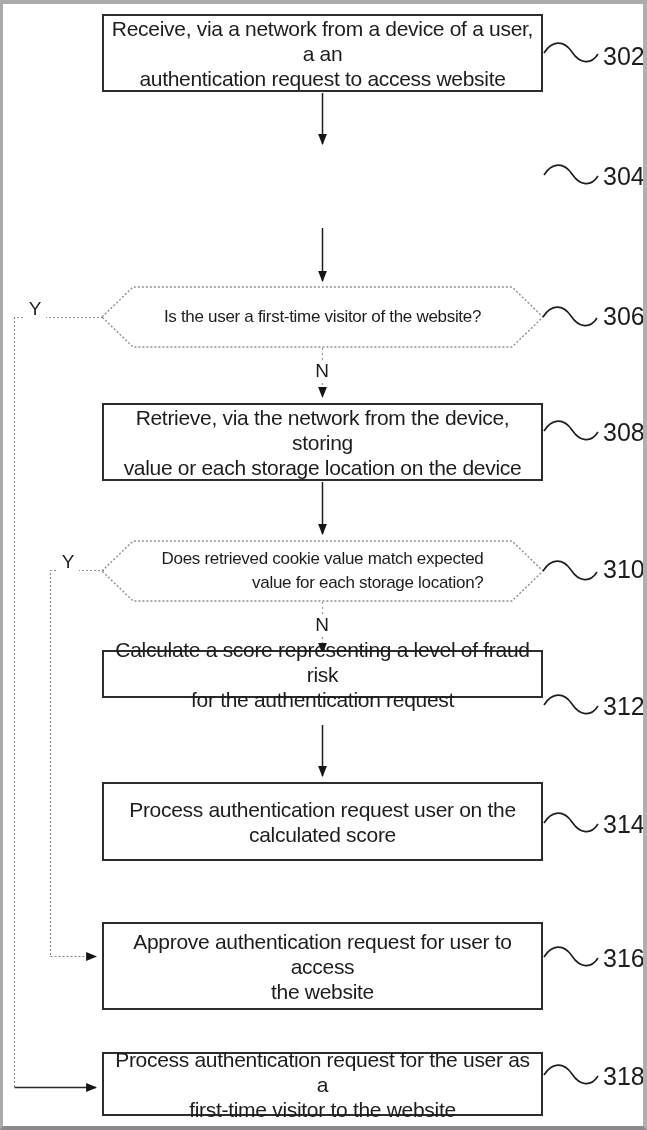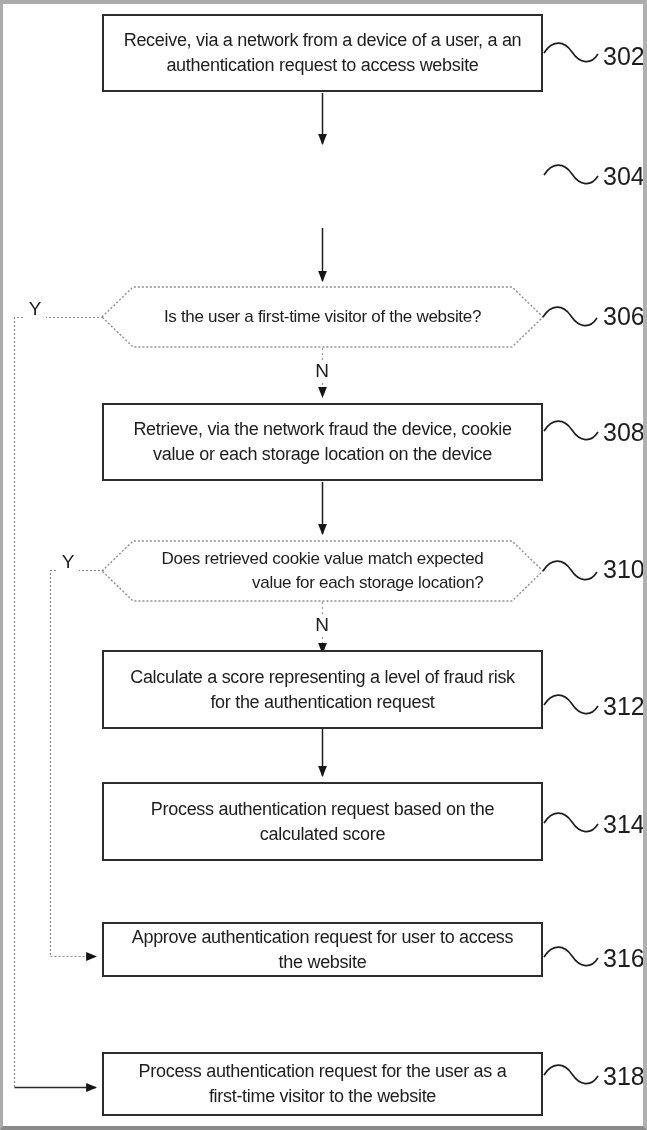--- a/index.html
+++ b/index.html
@@ -9,21 +9,21 @@
     border-bottom:4px solid #8a8a8a;box-sizing:border-box;
     font-family:"Liberation Sans", sans-serif;color:#1d1d1d;
   }
   .overlay{position:absolute;left:0;top:0;width:647px;height:1130px;pointer-events:none;}
   .pbox{
     position:absolute;left:99px;width:441px;box-sizing:border-box;
     border:2px solid #2d2d2d;background:#ffffff;
     display:flex;align-items:center;justify-content:center;
   }
   .boxtext{
-    font-size:18px;line-height:25px;letter-spacing:-0.3px;text-align:center;
+    font-size:21px;line-height:25px;letter-spacing:-0.3px;text-align:center;
     white-space:pre-line;color:#1d1d1d;padding:0 3px;
   }
   .hextext{
     position:absolute;left:99px;width:441px;height:60px;
     display:flex;align-items:center;justify-content:center;
     font-size:17px;line-height:24px;letter-spacing:-0.3px;text-align:right;
     white-space:pre-line;color:#1d1d1d;
   }
   .branch{
     position:absolute;width:22px;height:22px;background:#ffffff;
@@ -71,32 +71,32 @@
     <path d="M541,819 c8,-13 20,-13 28,-1 c8,12 19,13 26,2" stroke="#1d1d1d" stroke-width="1.6" fill="none"></path>
     <path d="M541,953 c8,-13 20,-13 28,-1 c8,12 19,13 26,2" stroke="#1d1d1d" stroke-width="1.6" fill="none"></path>
     <path d="M541,1071 c8,-13 20,-13 28,-1 c8,12 19,13 26,2" stroke="#1d1d1d" stroke-width="1.6" fill="none"></path>
   </svg>
 
   <div class="pbox" style="top:10px;height:78px">
     <span class="boxtext">Receive, via a network from a device of a user, a an
 authentication request to access website</span>
   </div>
   <div class="pbox" style="top:399px;height:78px">
-    <span class="boxtext">Retrieve, via the network fraud the device, cookie
+    <span class="boxtext">Retrieve, via the network from the device, storing
 value or each storage location on the device</span>
   </div>
-  <div class="pbox" style="top:646px;height:79px">
+  <div class="pbox" style="top:646px;height:48px">
     <span class="boxtext">Calculate a score representing a level of fraud risk
 for the authentication request</span>
   </div>
   <div class="pbox" style="top:778px;height:79px">
-    <span class="boxtext">Process authentication request based on the
+    <span class="boxtext">Process authentication request user on the
 calculated score</span>
   </div>
-  <div class="pbox" style="top:918px;height:55px">
+  <div class="pbox" style="top:918px;height:88px">
     <span class="boxtext">Approve authentication request for user to access
 the website</span>
   </div>
   <div class="pbox" style="top:1048px;height:64px">
     <span class="boxtext">Process authentication request for the user as a
 first-time visitor to the website</span>
   </div>
 
   <div class="hextext" style="top:283px">Is the user a first-time visitor of the website?</div>
   <div class="hextext" style="top:537px">Does retrieved cookie value match expected

